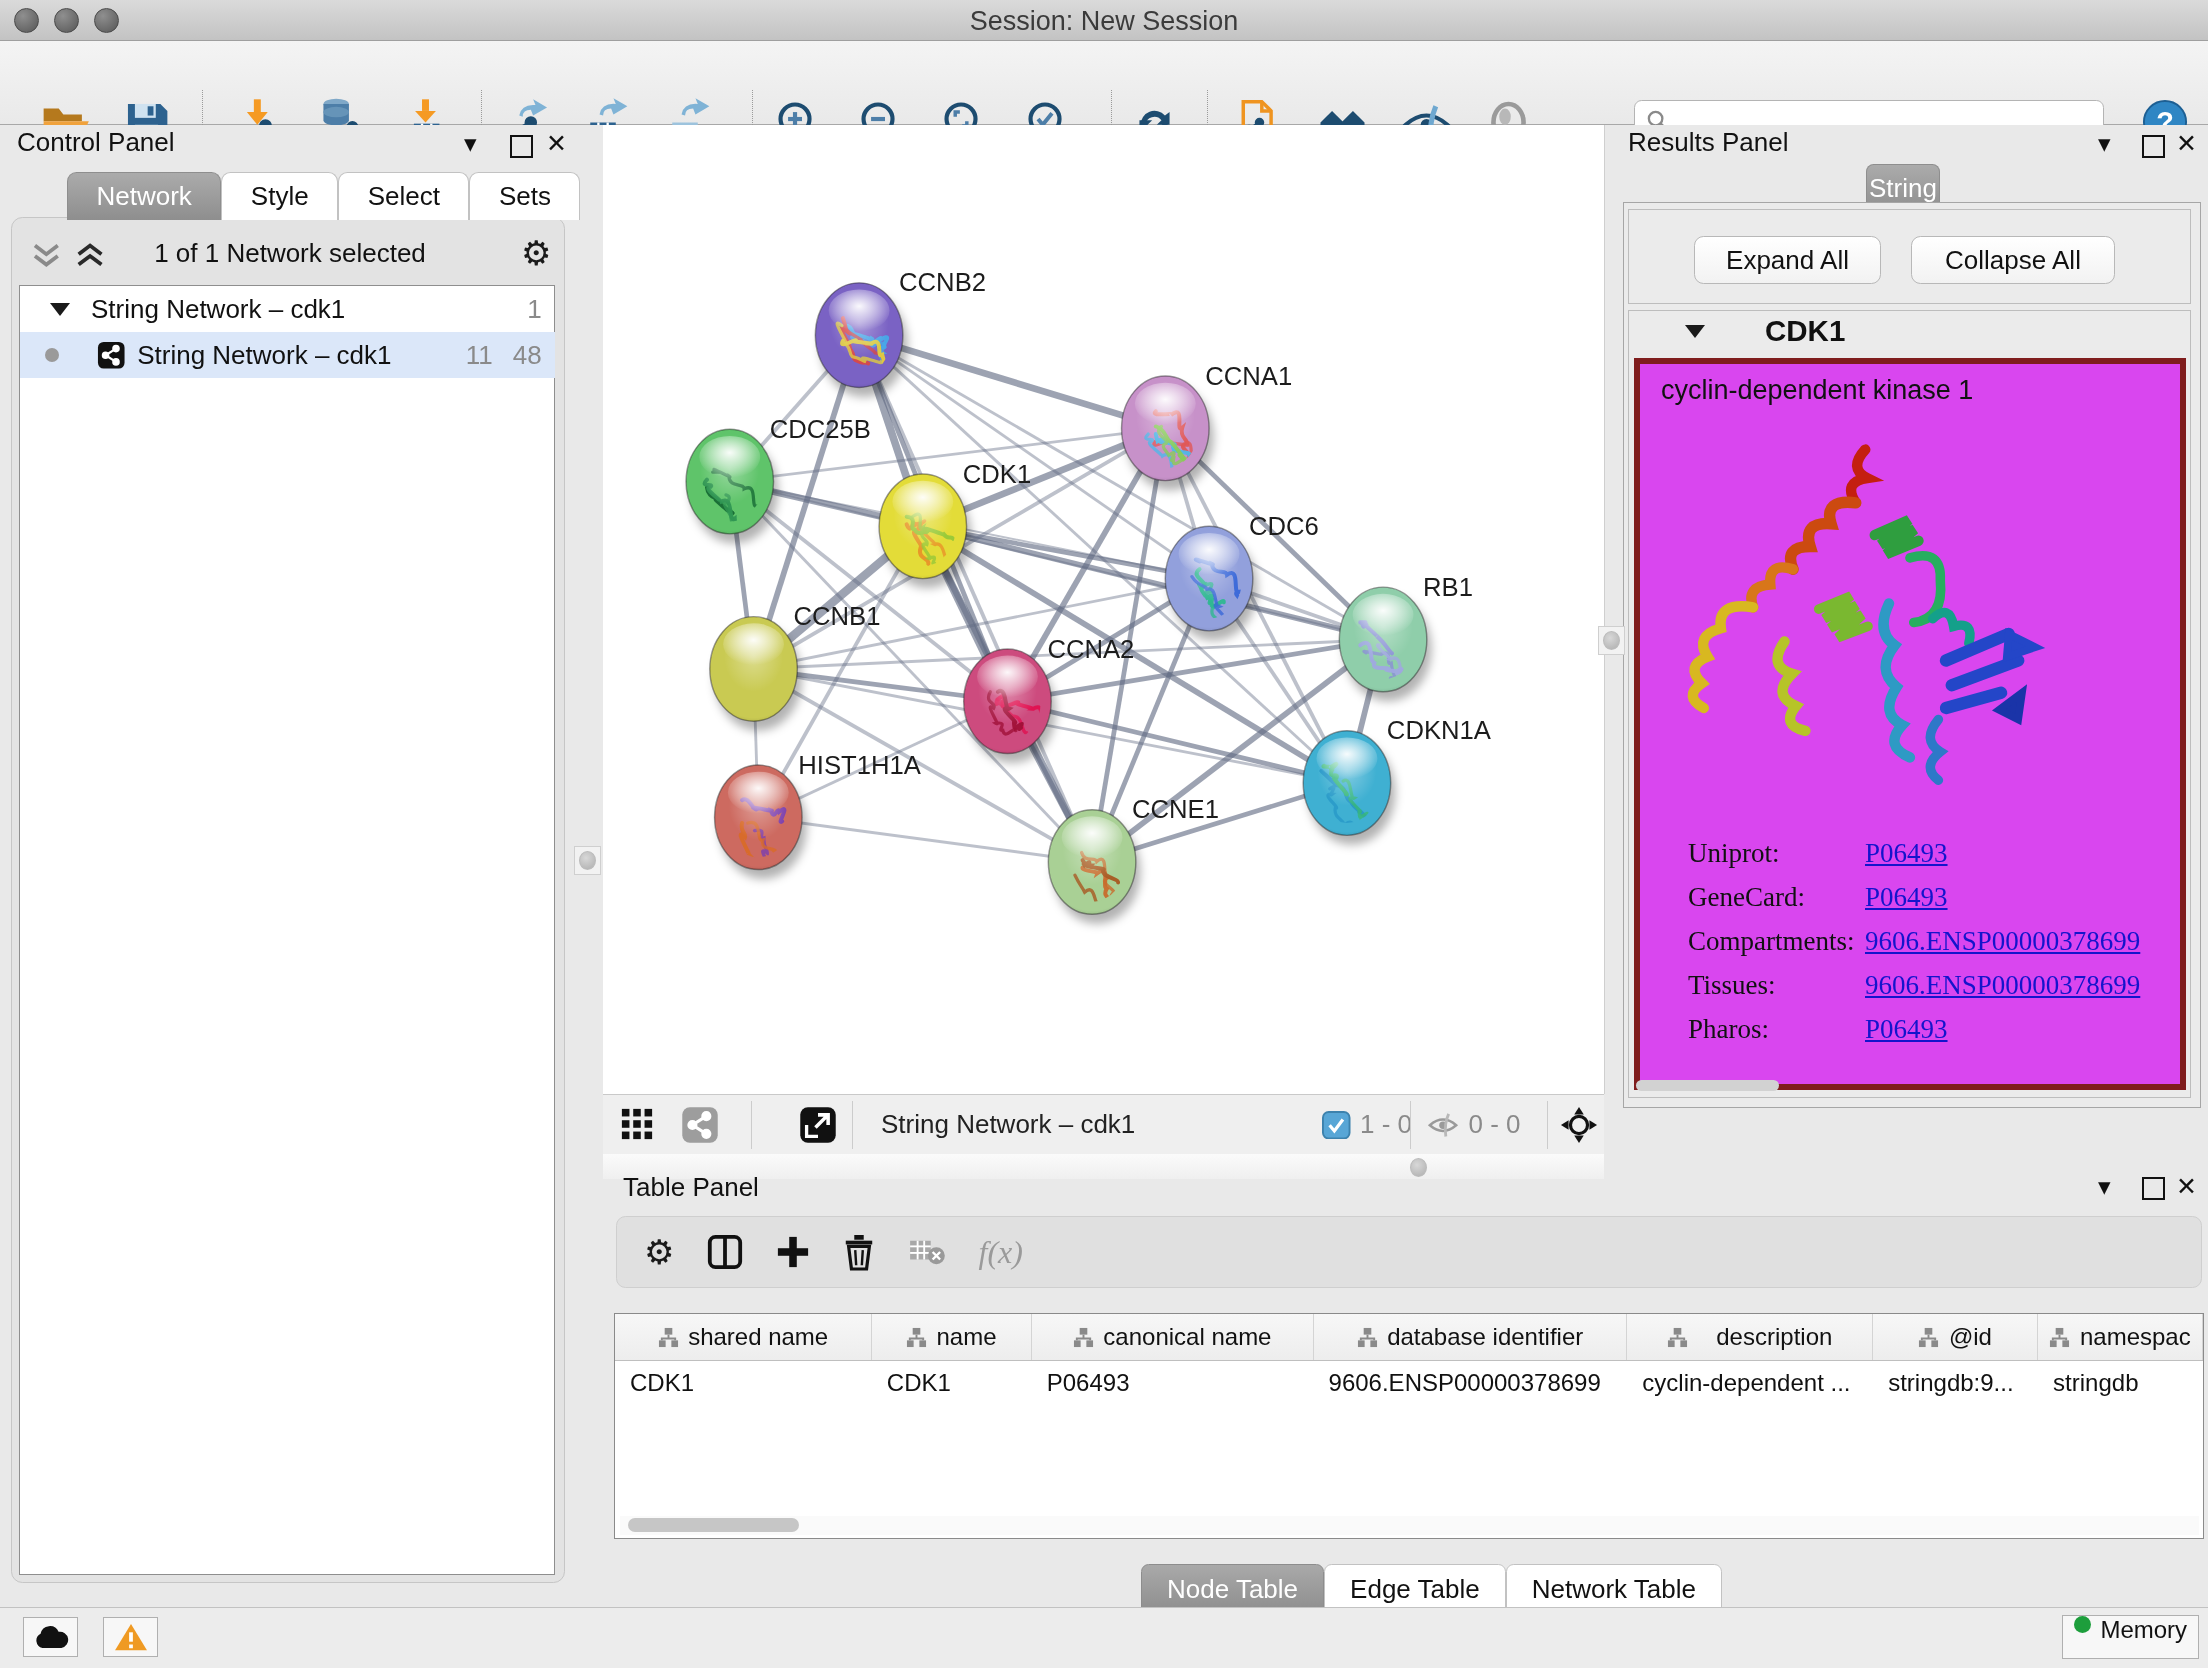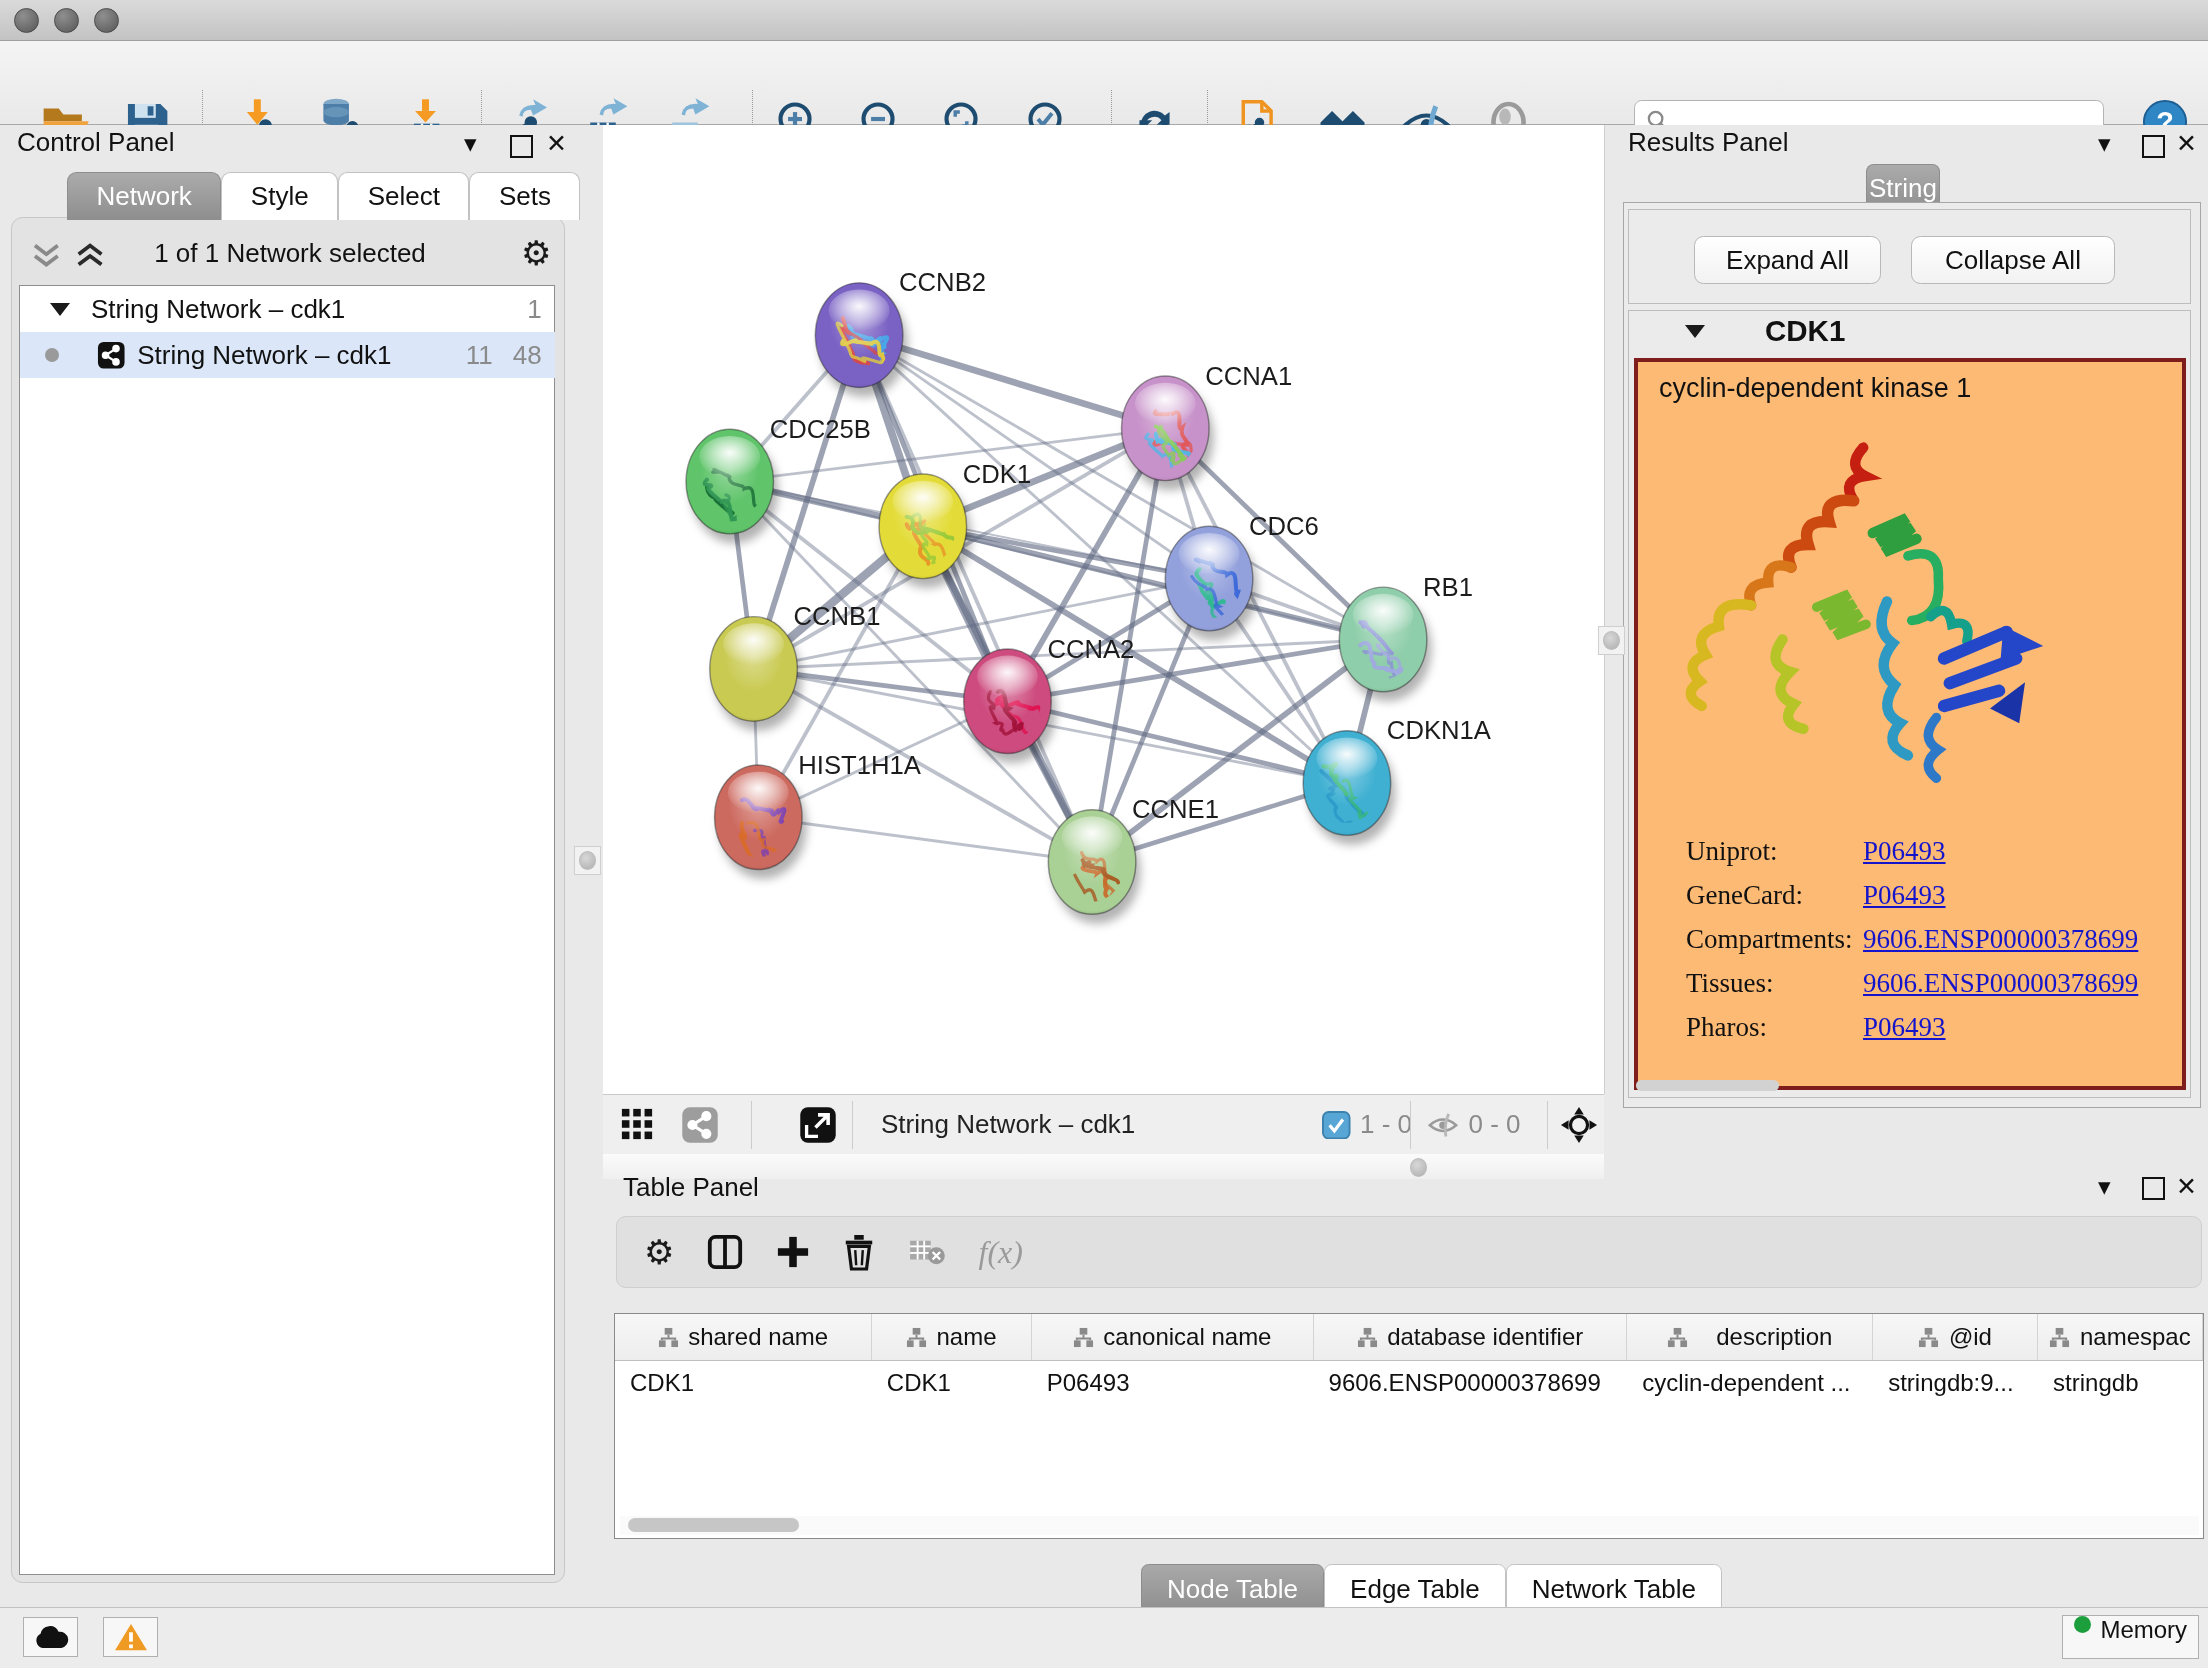--- a/index.html
+++ b/index.html
@@ -27,21 +27,21 @@
   .net-panel{left:603px;top:125px;width:1001px;height:969px;background:#fff;border-right:1px solid #cfcfcf;}
   .navbar{left:603px;top:1094px;width:1001px;height:59px;background:#efefef;border-top:1px solid #c9c9c9;border-bottom:1px solid #c9c9c9;}
   .nav-sep{top:5.7px;width:0;height:48px;border-left:1px solid #cccccc;}
   .splitter{left:603px;top:1154px;width:1001px;height:25px;background:linear-gradient(#fbfbfb,#efefef);}
   .handle-dot{width:15px;height:17px;border-radius:50%;background:radial-gradient(circle at 40% 35%,#d8d8d8,#aeaeae);border:1px solid #bbb;}
   
   .rp-outer{left:1623px;top:202px;width:576px;height:904px;background:#ebebeb;border:1px solid #a6a6a6;}
   .rp-btnbox{left:1628px;top:209px;width:563px;height:95px;border:1px solid #bdbdbd;box-sizing:border-box;}
   .rp-btn{top:236px;height:46px;background:linear-gradient(#ffffff,#f2f2f2);border:1px solid #b8b8b8;border-radius:9.5px;font-size:26px;display:flex;align-items:center;justify-content:center;color:#111;}
   .rp-section{left:1628px;top:310px;width:563px;height:788px;border:1px solid #bdbdbd;box-sizing:border-box;}
-  .rp-inner{left:1634px;top:358px;width:552px;height:732px;border:4px solid #7f1d1d;background:#fdba74;box-sizing:border-box;}
+  .rp-inner{left:1634px;top:358px;width:552px;height:732px;border:6px solid #7f1d1d;background:#d946ef;box-sizing:border-box;}
   .xl-row{font-family:"Liberation Serif","DejaVu Serif",serif;font-size:27px;color:#111;}
   .xl-link{color:#1414cc;text-decoration:underline;}
   
   .tp-toolbar{left:616px;top:1216px;width:1586px;height:72px;background:#e0e0e0;border:1px solid #cfcfcf;border-radius:9.5px;display:flex;align-items:center;gap:32px;padding-left:27px;box-sizing:border-box;}
   .tp-table{left:614px;top:1313px;width:1590px;height:226px;background:#fff;border:1px solid #8a8a8a;box-sizing:border-box;}
   .th-row{display:flex;height:46px;background:linear-gradient(#f7f7f7,#ededed);border-bottom:1px solid #bfbfbf;justify-content:flex-end;}
   .th{display:flex;align-items:center;justify-content:center;gap:9.5px;font-size:24px;color:#111;border-right:1px solid #d4d4d4;box-sizing:border-box;overflow:hidden;white-space:nowrap;}
   .td-row{display:flex;height:44px;}
   .td{font-size:24px;color:#111;padding-left:15px;display:flex;align-items:center;box-sizing:border-box;overflow:hidden;white-space:nowrap;}
   .hscroll{left:620px;top:1516px;width:1579px;height:19px;background:#fafafa;}
@@ -54,20 +54,21 @@
   .gear-glyph{font-size:34px;color:#1a1a1a;line-height:34px;}
   .caret{width:0;height:0;border-left:10.5px solid transparent;border-right:10.5px solid transparent;border-top:13.3px solid #1a1a1a;}
 </style>
 </head>
 <body>
 
 <div class="abs titlebar">
   <div class="abs tl" style="left:14.3px"></div>
   <div class="abs tl" style="left:54px"></div>
   <div class="abs tl" style="left:94px"></div>
+  <div class="abs title-text">Session: New Session</div>
 </div>
 
 <div class="abs toolbar">
   <div class="abs tbtn" style="left:38px">
     <svg width="51" height="51" viewBox="0 0 44 44">
       <path d="M4 10 h13 l4 5 h16 v6 H4 z" fill="#b5791d"></path>
         <path d="M4 21 h33 l6 0 -7 15 H4 z" fill="#f0a23c"></path>
     </svg>
   </div>
   <div class="abs tbtn" style="left:120px">

